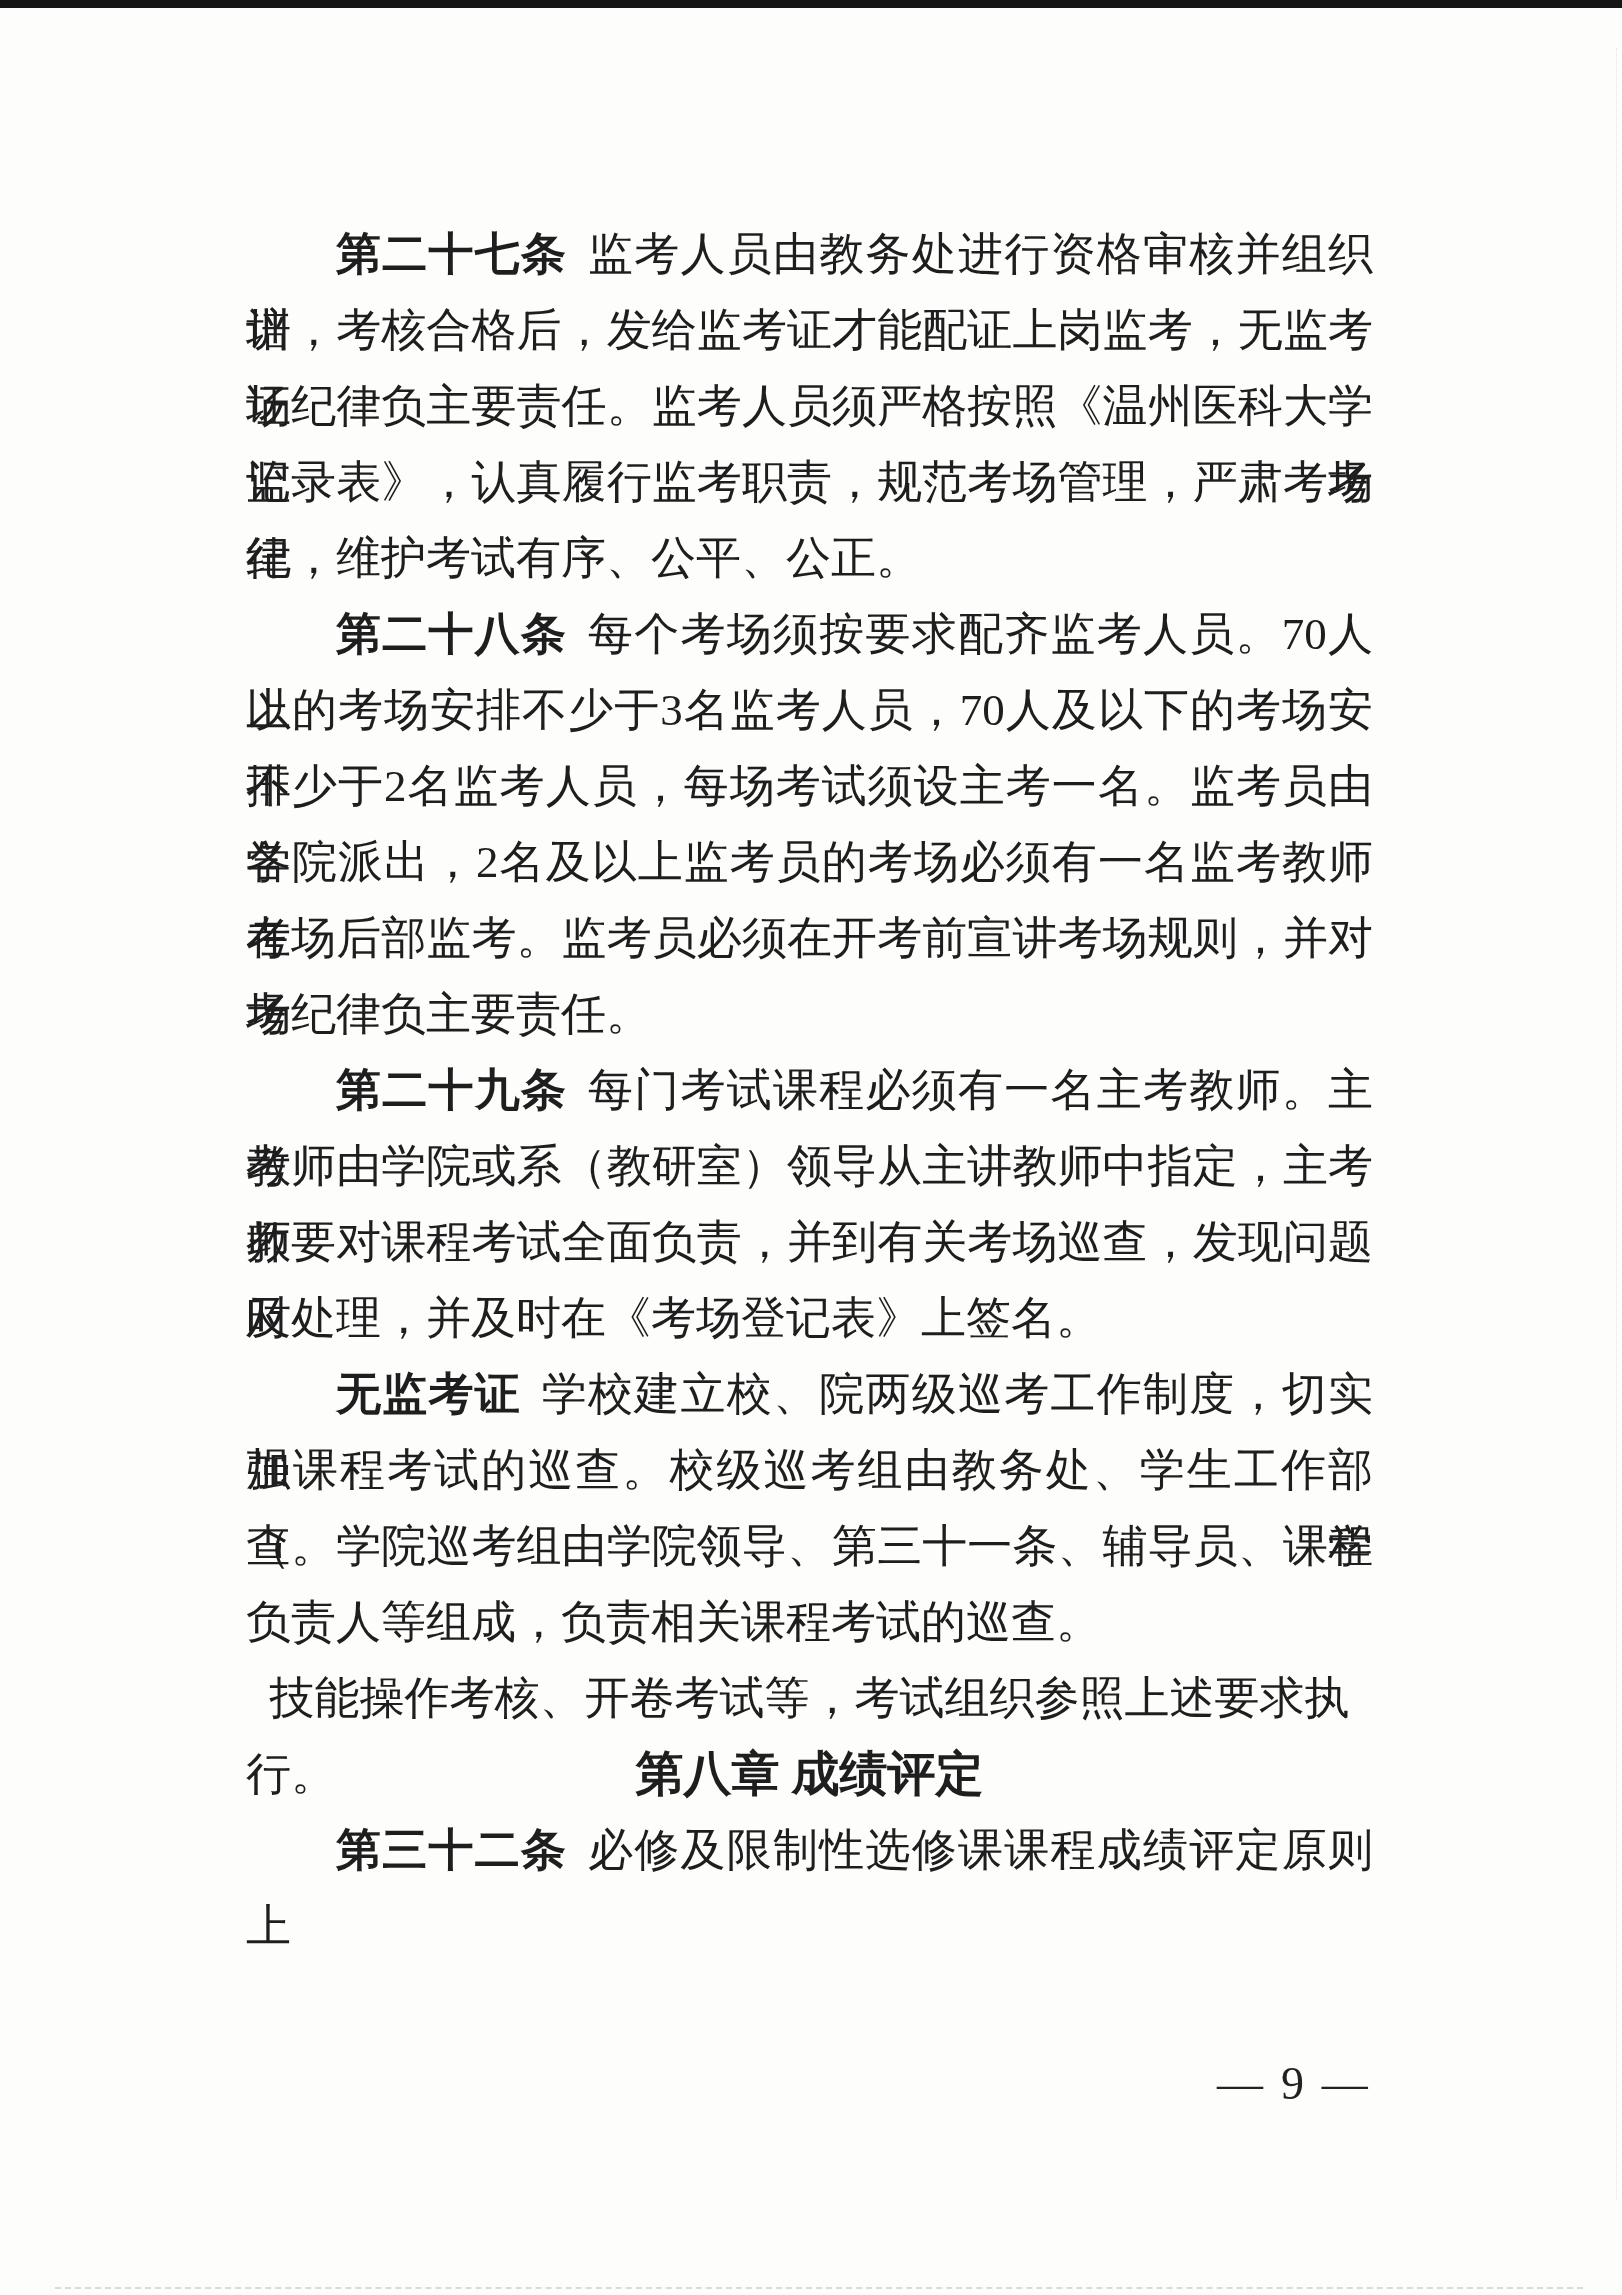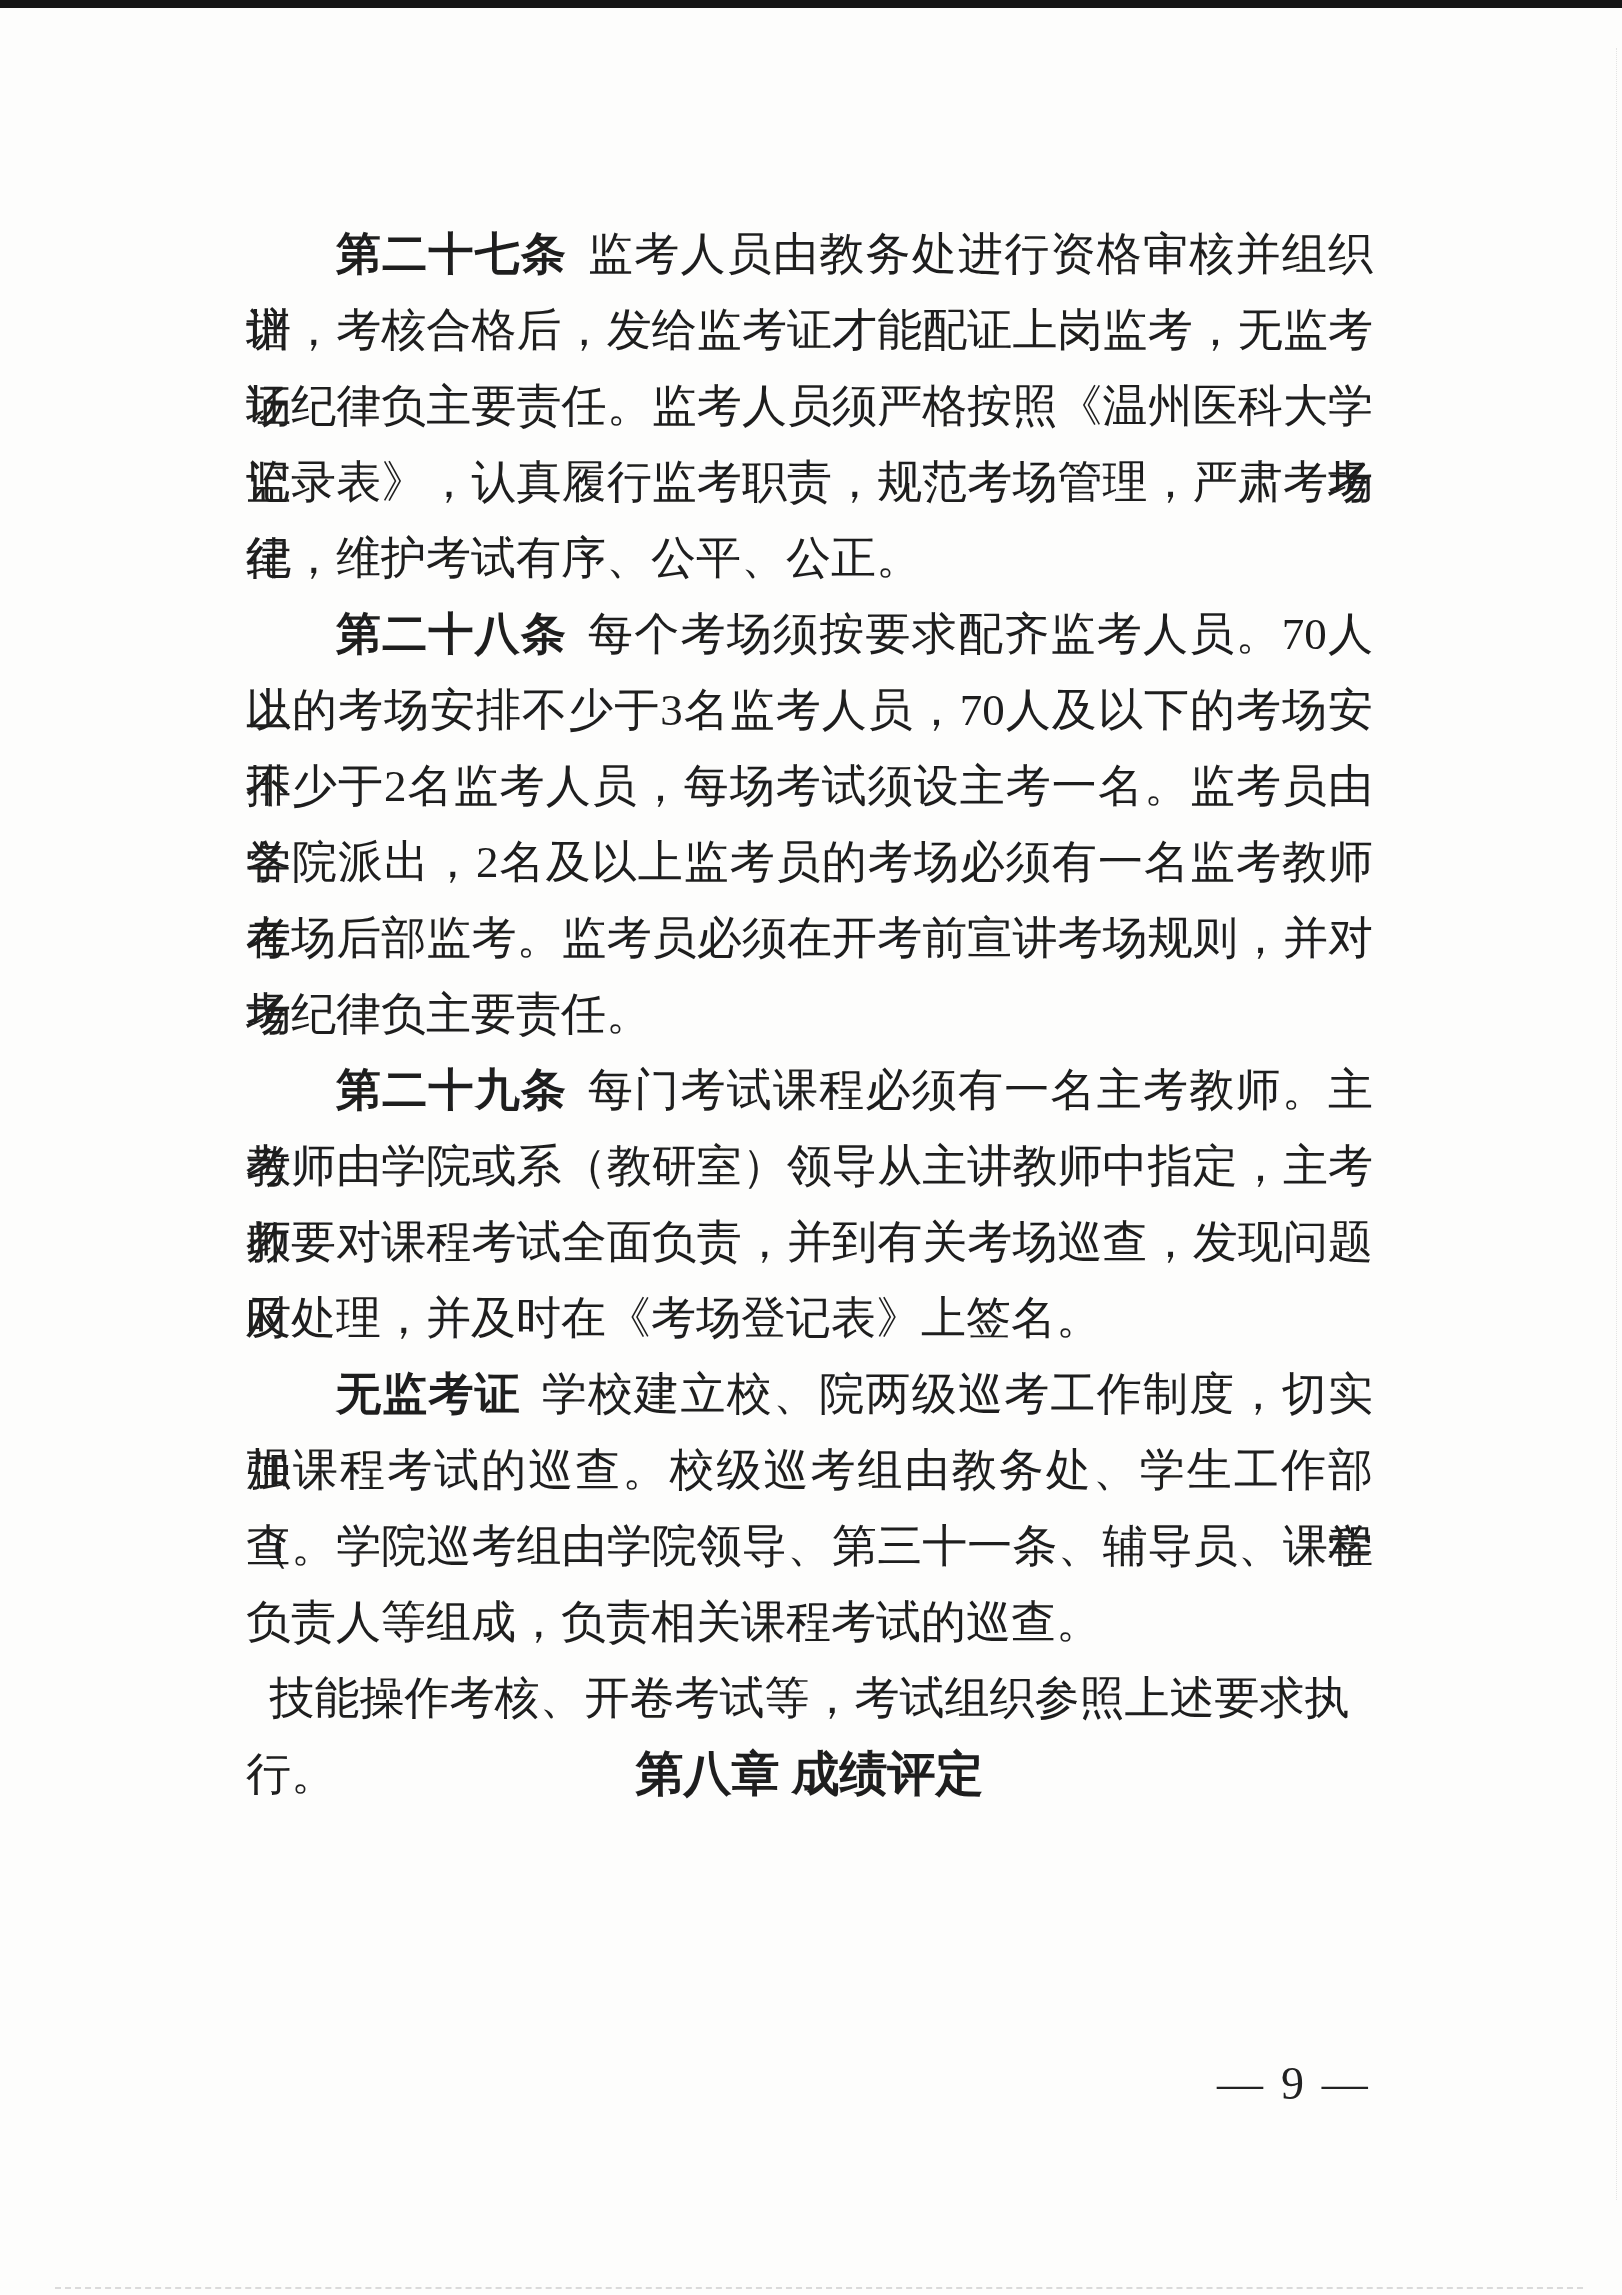--- a/index.html
+++ b/index.html
@@ -76,20 +76,21 @@
 
     <div class="line j indent"><span class="lead">无监考证</span><span>学校建立校、院两级巡考工作制度，切实加</span></div>
     <div class="line j">强课程考试的巡查。校级巡考组由教务处、学生工作部（学</div>
     <div class="line j">查。学院巡考组由学院领导、第三十一条、辅导员、课程</div>
     <div class="line last">负责人等组成，负责相关课程考试的巡查。</div>
 
     <div class="line last">技能操作考核、开卷考试等，考试组织参照上述要求执行。</div>
 
     <div class="line heading">第八章 成绩评定</div>
 
+    <div class="line j indent"><span class="lead">第三十二条</span><span>必修及限制性选修课课程成绩评定原则上</span></div>
 
   </div>
 
   <div class="page-number">— 9 —</div>
 
   <div class="scan-artifact-bottom"></div>
   <div class="scan-artifact-right"></div>
 
 </div>
 

